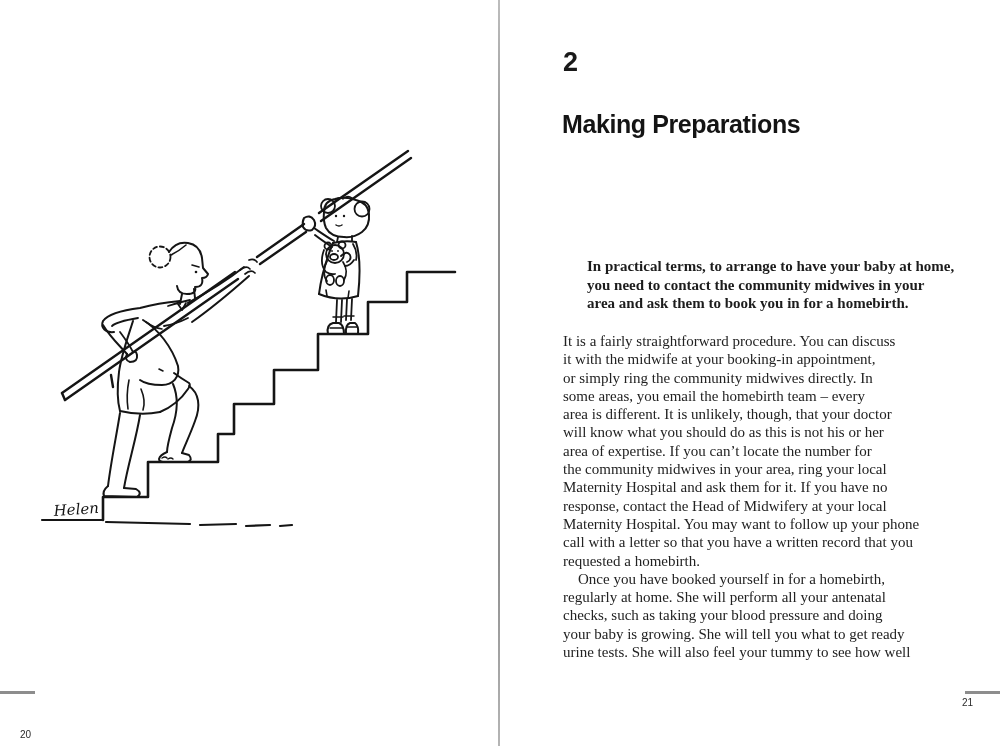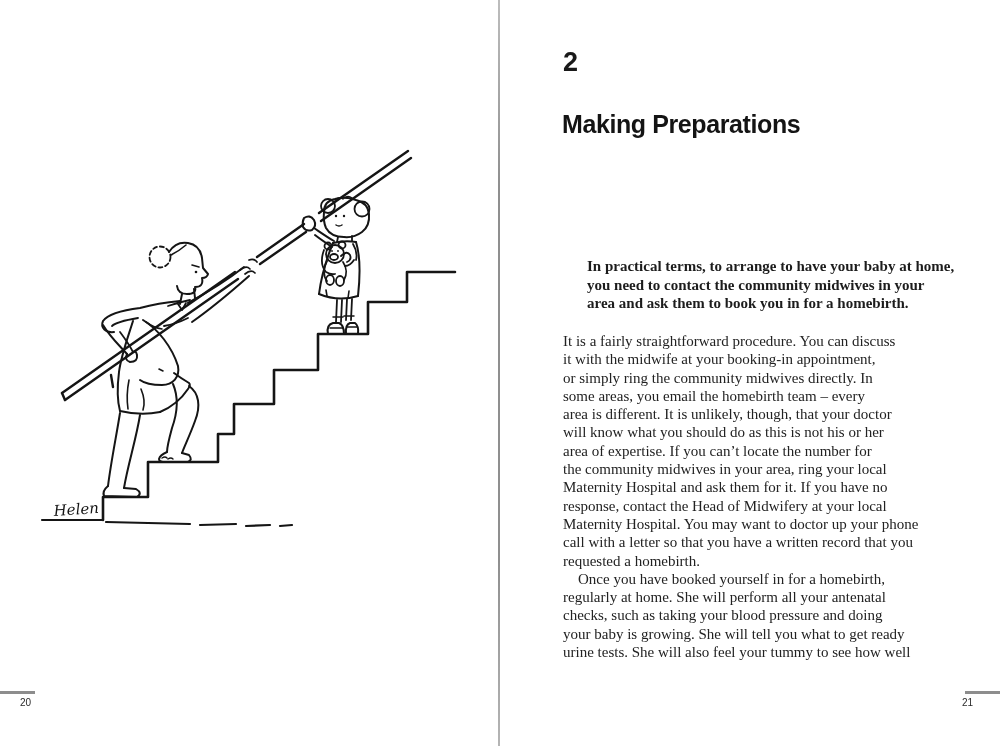--- a/index.html
+++ b/index.html
@@ -37,21 +37,21 @@
   .para-two .text-line:first-child{text-indent:15px;}
 
   
   .footer-rule{position:absolute;top:691px;width:35px;height:3px;background:#8d8d8d;}
   .footer-rule.left{left:0;}
   .footer-rule.right{right:0;}
   .page-number{
     position:absolute;top:697px;
     font-family:"Liberation Sans",sans-serif;font-size:10px;color:#2a2a2a;
   }
-  .page-number.left{left:20px;}
+  .page-number.left{left:20px;margin-top:32px;}
   .page-number.right{left:962px;}
 </style>
 </head>
 <body>
 
 <div class="spread">
 
   <div>
     <div class="illustration">
       <svg width="420" height="400" viewBox="0 0 420 400" fill="none" stroke="#151515" stroke-width="2" stroke-linecap="round" stroke-linejoin="round">
@@ -180,21 +180,21 @@
           <div class="text-line">It is a fairly straightforward procedure. You can discuss</div>
           <div class="text-line">it with the midwife at your booking-in appointment,</div>
           <div class="text-line">or simply ring the community midwives directly. In</div>
           <div class="text-line">some areas, you email the homebirth team – every</div>
           <div class="text-line">area is different. It is unlikely, though, that your doctor</div>
           <div class="text-line">will know what you should do as this is not his or her</div>
           <div class="text-line">area of expertise. If you can’t locate the number for</div>
           <div class="text-line">the community midwives in your area, ring your local</div>
           <div class="text-line">Maternity Hospital and ask them for it. If you have no</div>
           <div class="text-line">response, contact the Head of Midwifery at your local</div>
-          <div class="text-line">Maternity Hospital. You may want to doctor up your phone</div>
+          <div class="text-line">Maternity Hospital. You may want to follow up your phone</div>
           <div class="text-line">call with a letter so that you have a written record that you</div>
           <div class="text-line">requested a homebirth.</div>
         </div>
       <div class="para-two">
           <div class="text-line">Once you have booked yourself in for a homebirth,</div>
           <div class="text-line">regularly at home. She will perform all your antenatal</div>
           <div class="text-line">checks, such as taking your blood pressure and doing</div>
           <div class="text-line">your baby is growing. She will tell you what to get ready</div>
           <div class="text-line">urine tests. She will also feel your tummy to see how well</div>
         </div>

